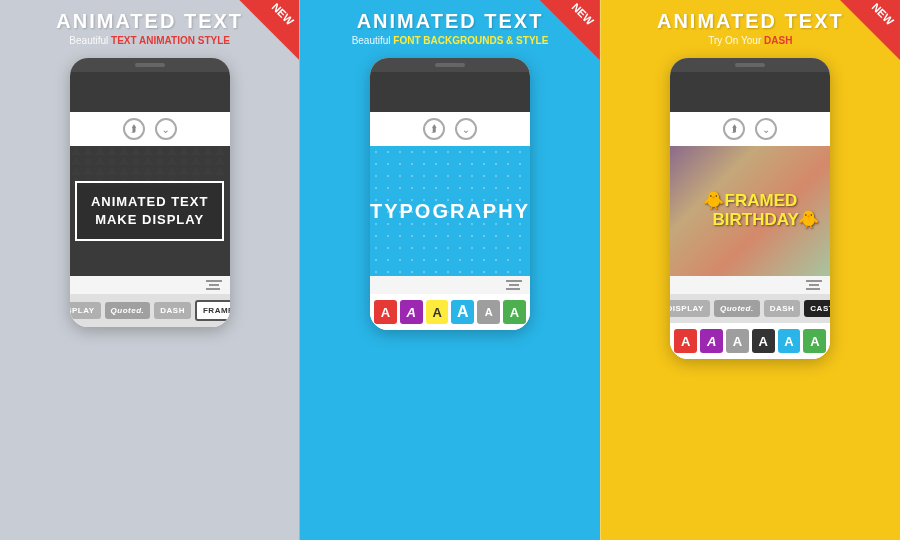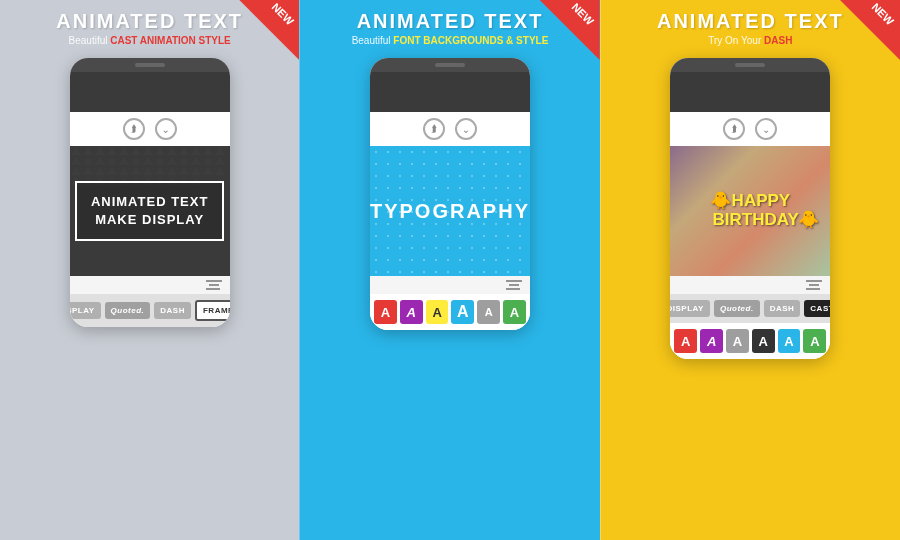--- a/index.html
+++ b/index.html
@@ -323,21 +323,21 @@
 <body>
 
 <div class="panel panel-1">
 
   <div class="new-badge"></div>
   <span class="new-badge-text">NEW</span>
 
   <div class="panel-header">
     <div class="panel-title">ANIMATED TEXT</div>
     <div class="panel-subtitle">
-      <span>Beautiful </span><span class="highlight-1">CAST ANIMATION STYLE</span>
+      <span>Beautiful </span><span class="highlight-1">TEXT ANIMATION STYLE</span>
     </div>
   </div>
 
   <div class="phone-container">
     <div class="phone">
       <div class="phone-top-bar">
         <div class="phone-speaker"></div>
       </div>
       <div class="phone-top"></div>
       <div class="phone-controls">
@@ -481,21 +481,21 @@
         <div class="phone-speaker"></div>
       </div>
       <div class="phone-top"></div>
       <div class="phone-controls">
         <div class="phone-btn-icon">⮭</div>
         <div class="phone-btn-icon">⌄</div>
       </div>
       <div class="phone-content-3">
         <div class="birthday-bg"></div>
         <div class="birthday-text">
-          <div class="birthday-line1">🐥HAPPY</div>
+          <div class="birthday-line1">🐥FRAMED</div>
           <div class="birthday-line2">BIRTHDAY🐥</div>
         </div>
       </div>
       <div class="phone-settings">
         <div class="slider-icon">
           <div class="slider-line" style="width:16px"></div>
           <div class="slider-line" style="width:10px; margin-left:3px"></div>
           <div class="slider-line" style="width:14px"></div>
         </div>
       </div>

